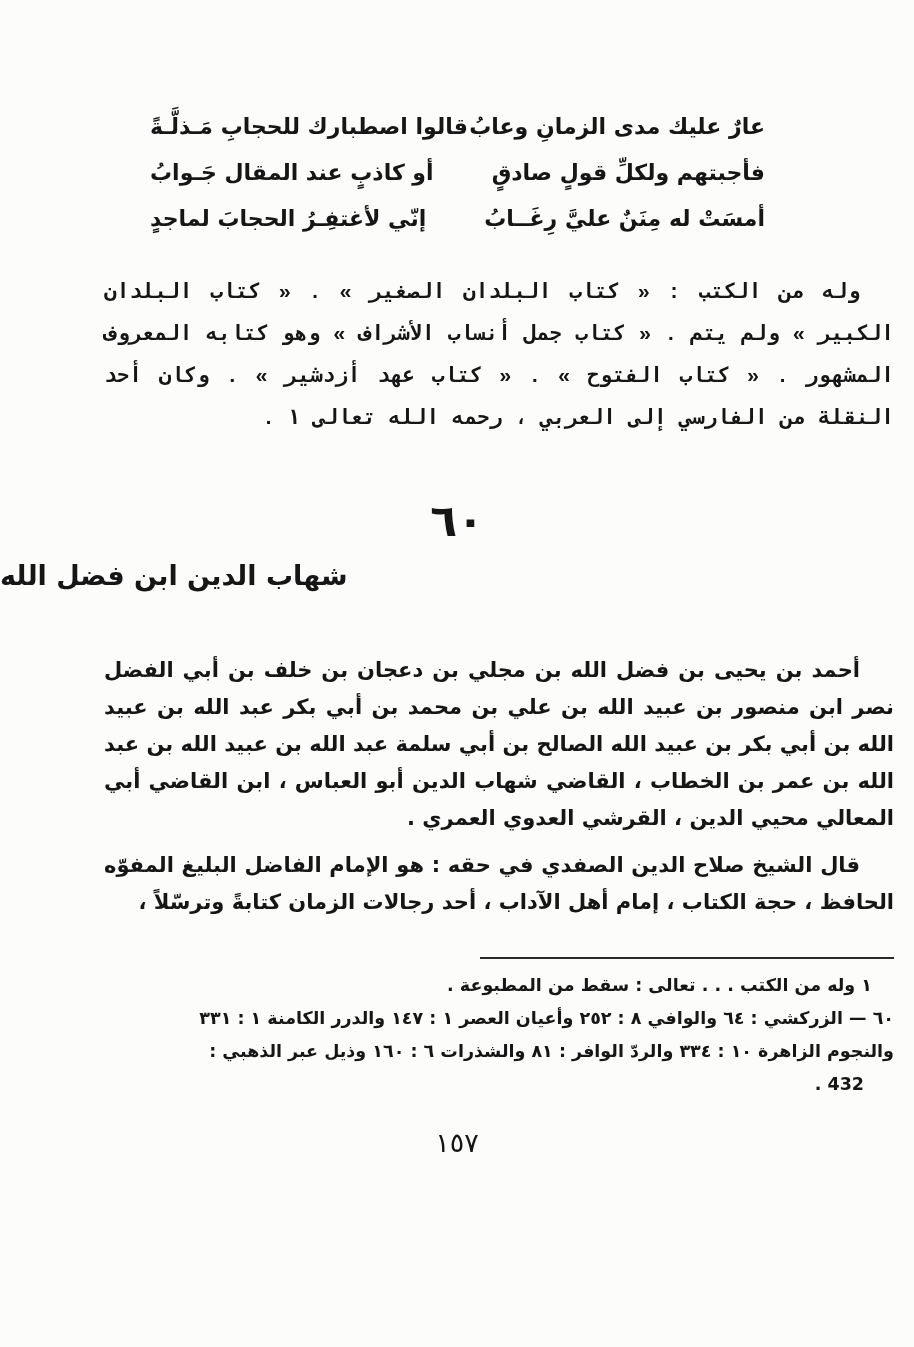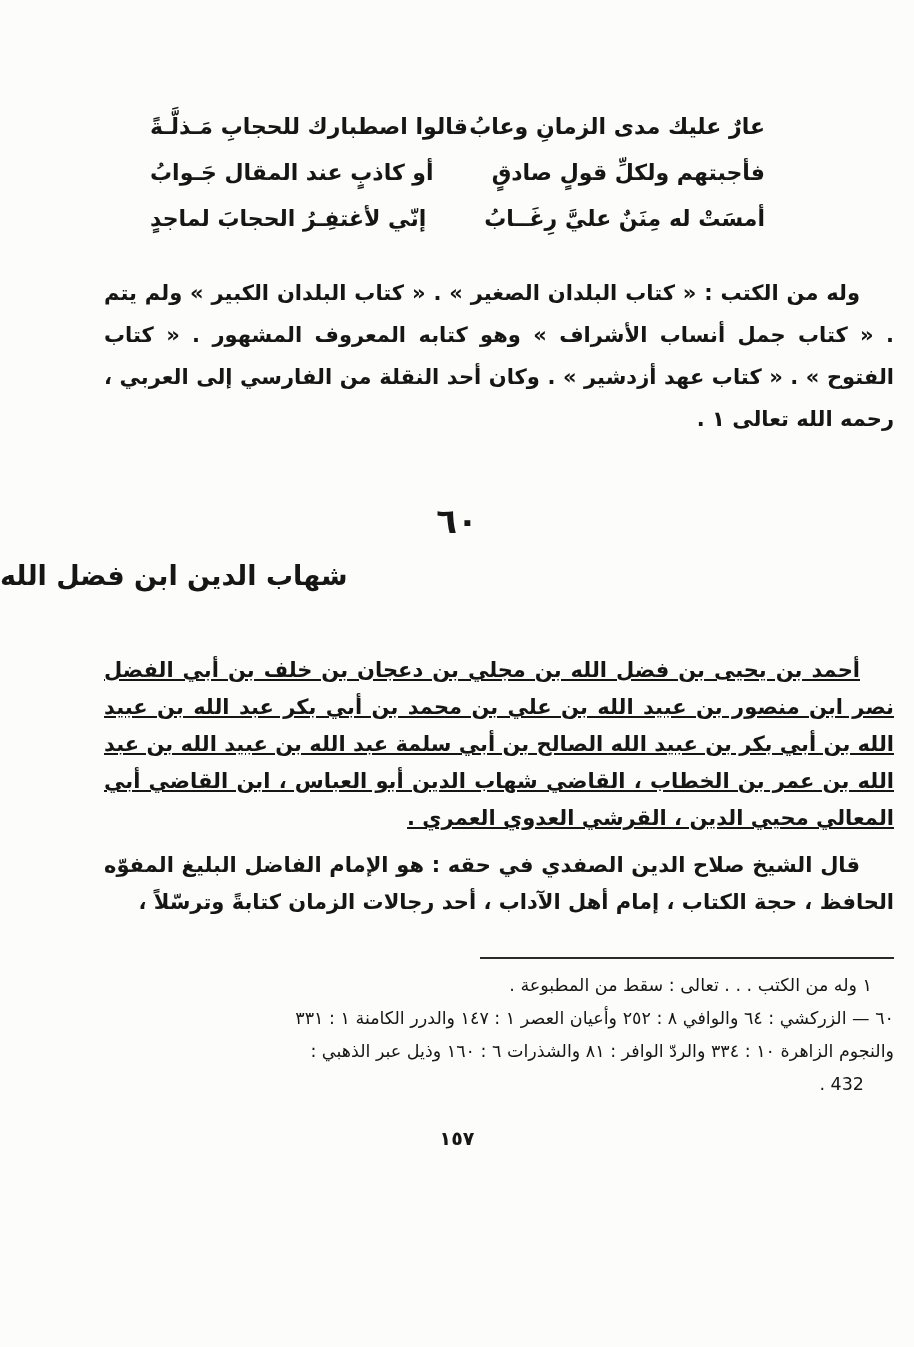--- a/index.html
+++ b/index.html
@@ -38,70 +38,70 @@
     margin: 0 20px 0 104px;
     padding: 0;
     width: 790px;
     font-size: 21px;
     line-height: 42px;
     text-align: justify;
     text-align-last: right;
     font-weight: 600;
   }
   .prose.first-indent { text-indent: 34px; }
-  .prose-books { margin-top: 30px; }
+  .prose-books { margin-top: 30px; font-family: Liberation Mono, monospace; }
 
   
   .section-number {
     margin-top: 58px;
     width: 100%;
     text-align: center;
-    font-size: 34px;
+    font-size: 44px;
     line-height: 46px;
     font-weight: 700;
   }
   .section-title {
     margin-top: 12px;
     width: 100%;
     text-align: left;
     font-size: 27px;
     line-height: 40px;
     font-weight: 700;
   }
 
   
-  .prose-bio-1 { margin-top: 56px; line-height: 37px; text-decoration: underline; }
+  .prose-bio-1 { margin-top: 56px; line-height: 37px; }
   .prose-bio-2 { margin-top: 10px; line-height: 37px; }
 
   
   .footnote-rule {
     margin: 36px 20px 0 0;
     width: 414px;           
     border-top: 2px solid #2a2a2a;
   }
   .footnotes {
     margin: 10px 20px 0 104px;
     width: 790px;
     font-size: 17.5px;
     line-height: 33px;
-    font-weight: 400;
+    font-weight: 700;
     text-align: justify;
     text-align-last: right;
   }
   .footnote-line { white-space: normal; }
   .fn-indent-sm { text-indent: 22px; }
   .fn-indent-lg { text-indent: 30px; }
 
   
   .page-number {
     margin-top: 26px;
     width: 100%;
     text-align: center;
-    font-size: 19px;
-    font-weight: 700;
+    font-size: 27px;
+    font-weight: 400;
   }
 </style>
 </head>
 <body>
 
 <div class="page">
 
   <div class="poem">
     <div class="verse-row">
       <span class="hemistich">عارٌ عليك مدى الزمانِ وعابُ</span>

